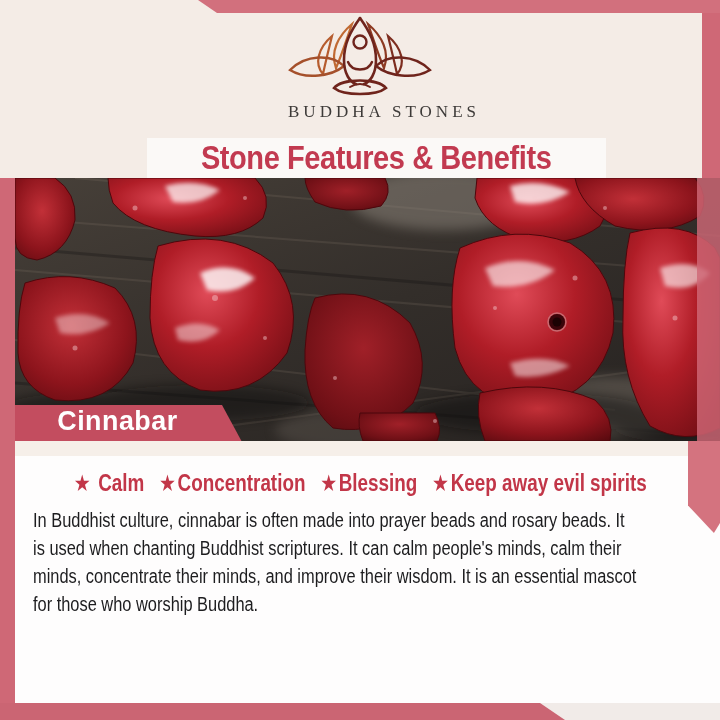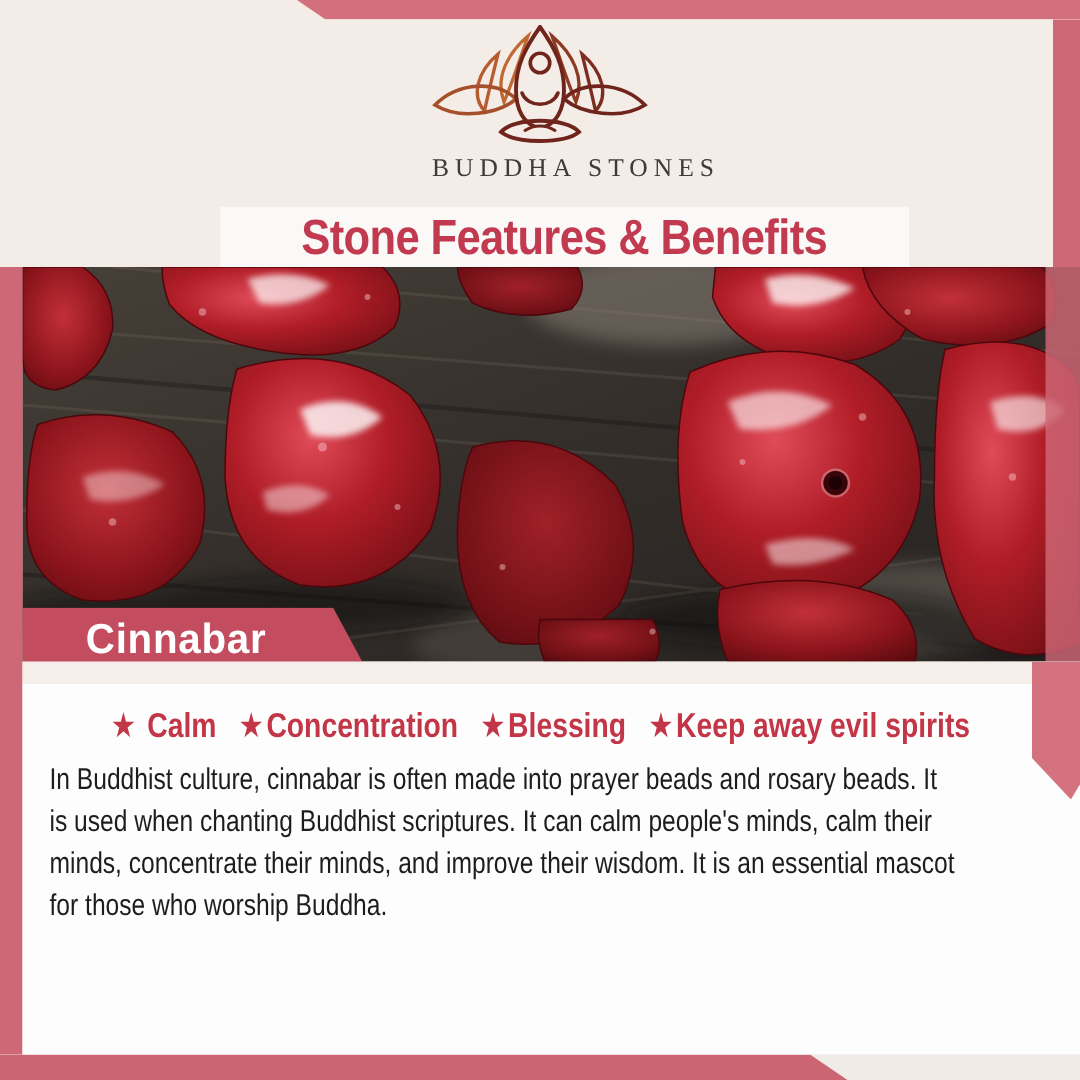--- a/index.html
+++ b/index.html
@@ -33,21 +33,21 @@
     display:flex;align-items:center;justify-content:center;}
   .page-title{font-size:33px;font-weight:800;color:#c23a50;white-space:nowrap;
     transform:scaleX(0.88);transform-origin:center;letter-spacing:-0.5px;}
 
   
   .photo{left:15px;top:178px;width:705px;height:263px;background:#2e2a27;}
 
   
   .stone-banner{left:15px;top:405px;width:227px;height:37px;background:#c34d5f;
     clip-path:polygon(0 0,207px 0,100% 100%,0 100%);
-    display:flex;align-items:flex-end;}
+    display:flex;align-items:flex-start;}
   .stone-label{color:#ffffff;font-size:28px;font-weight:700;letter-spacing:0.5px;
     padding-left:44px;transform:scaleX(0.96);transform-origin:left center;}
 
   
   .cream-strip{left:15px;top:441px;width:705px;height:15px;background:#f6efe9;}
   .white-section{left:15px;top:456px;width:705px;height:247px;background:#fefdfd;}
   .features-row{left:0;top:464px;width:720px;height:38px;
     display:flex;align-items:center;justify-content:center;}
   .features-inner{display:flex;align-items:center;white-space:nowrap;
     transform:scaleX(0.82);transform-origin:center;}

